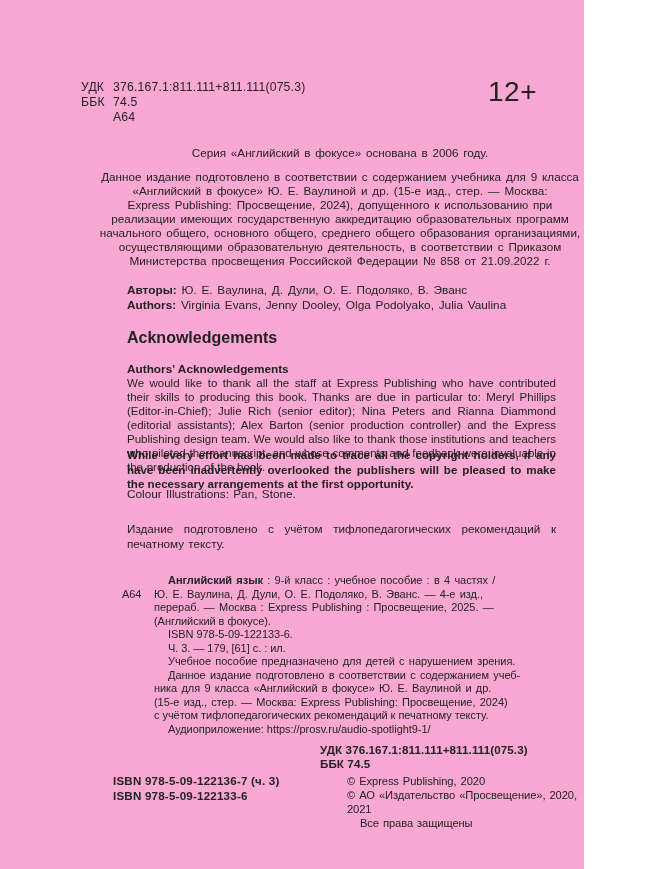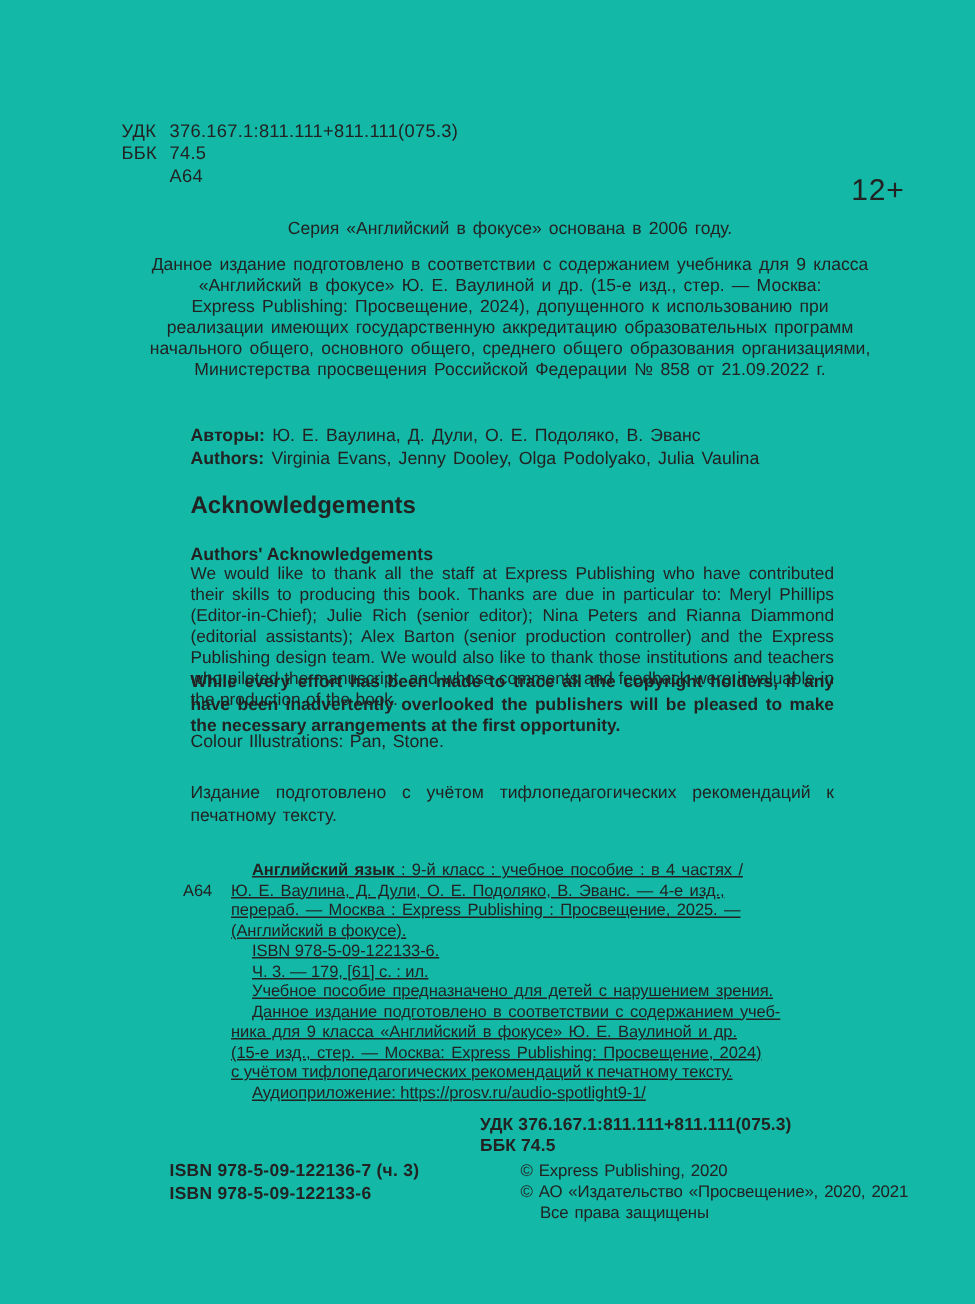--- a/index.html
+++ b/index.html
@@ -1,43 +1,43 @@
 <!DOCTYPE html>
 <html><head>
 <meta charset="utf-8">
 <style>
   html,body{margin:0;padding:0;background:#ffffff;}
   .page{
-    position:relative;width:650px;height:869px;background:#14b8a6;
+    position:relative;width:584px;height:869px;background:#f9a8d4;
     color:#222;font-family:"Liberation Sans",sans-serif;overflow:hidden;
     -webkit-font-smoothing:antialiased;
   }
   
   .meta{position:absolute;left:81px;top:80px;font-size:12.2px;line-height:15px;letter-spacing:.2px;}
   .mrow{display:flex;}
   .mlbl{width:32px;flex:none;}
   
-  .age{position:absolute;top:76px;right:47px;font-size:20px;letter-spacing:.5px;margin-top:40px;}
+  .age{position:absolute;top:76px;right:47px;font-size:28px;letter-spacing:.5px;}
   
   .series{position:absolute;left:30px;top:146px;width:620px;text-align:center;font-size:11.7px;word-spacing:1.5px;}
   .edition{position:absolute;left:30px;top:170px;width:620px;font-size:11.7px;line-height:14px;word-spacing:1.6px;}
   .edition .line{text-align:center;white-space:nowrap;}
   
   .authors{position:absolute;left:127px;top:283px;font-size:11.8px;line-height:15px;word-spacing:1.5px;}
   
   .ack{position:absolute;left:127px;top:330px;width:429px;}
   .ack .h{font-weight:bold;font-size:16px;line-height:15px;margin-bottom:17px;}
   .ack .h2{font-weight:bold;font-size:11.8px;line-height:14px;}
   .ack p{margin:0;font-size:11.5px;line-height:14px;text-align:justify;word-spacing:.5px;}
   .colour{position:absolute;left:127px;top:455px;font-size:11.8px;word-spacing:1px;margin-top:32px;}
   .notice{position:absolute;left:127px;top:448px;width:429px;margin:0;font-weight:bold;font-size:11.6px;line-height:14.5px;text-align:justify;}
   .tiflo{position:absolute;left:127px;top:522px;width:429px;margin:0;font-size:11.7px;line-height:14.5px;text-align:justify;word-spacing:1px;}
   
   .catalog{position:absolute;left:154px;top:574px;width:382px;font-size:11px;line-height:13.5px;letter-spacing:-.05px;}
-  .catalog .line{white-space:nowrap;text-decoration:underline;}
+  .catalog .line{white-space:nowrap;}
   .catalog .line.ind{padding-left:14px;}
   .catalog .line.j{word-spacing:1.3px;}
   .cindex{position:absolute;left:-32px;top:13.5px;}
   .cudk{position:absolute;left:320px;top:743px;font-weight:bold;font-size:11.6px;line-height:13.5px;letter-spacing:.1px;}
   
   .fisbn{position:absolute;left:113px;top:774px;font-weight:bold;font-size:11.6px;line-height:14.5px;letter-spacing:.2px;}
   .fcopy{position:absolute;left:347px;top:774px;font-size:11.2px;line-height:14px;letter-spacing:-.1px;word-spacing:1px;}
   .fcopy .ind13{padding-left:13px;}
   b{font-weight:bold;}
 </style>
@@ -64,20 +64,21 @@
   <div class="age">12+</div>
 
   <div class="series">Серия «Английский в фокусе» основана в 2006 году.</div>
 
   <div class="edition">
       <div class="line">Данное издание подготовлено в соответствии с содержанием учебника для 9 класса</div>
       <div class="line">«Английский в фокусе» Ю. Е. Ваулиной и др. (15-е изд., стер. — Москва:</div>
       <div class="line">Express Publishing: Просвещение, 2024), допущенного к использованию при</div>
       <div class="line">реализации имеющих государственную аккредитацию образовательных программ</div>
       <div class="line">начального общего, основного общего, среднего общего образования организациями,</div>
+      <div class="line">осуществляющими образовательную деятельность, в соответствии с Приказом</div>
       <div class="line">Министерства просвещения Российской Федерации № 858 от 21.09.2022 г.</div>
     </div>
 
   <div class="authors">
     <div><b>Авторы:</b> <span>Ю. Е. Ваулина, Д. Дули, О. Е. Подоляко, В. Эванс</span></div>
     <div><b>Authors:</b> <span>Virginia Evans, Jenny Dooley, Olga Podolyako, Julia Vaulina</span></div>
   </div>
 
   <div class="ack">
     <div class="h">Acknowledgements</div>

